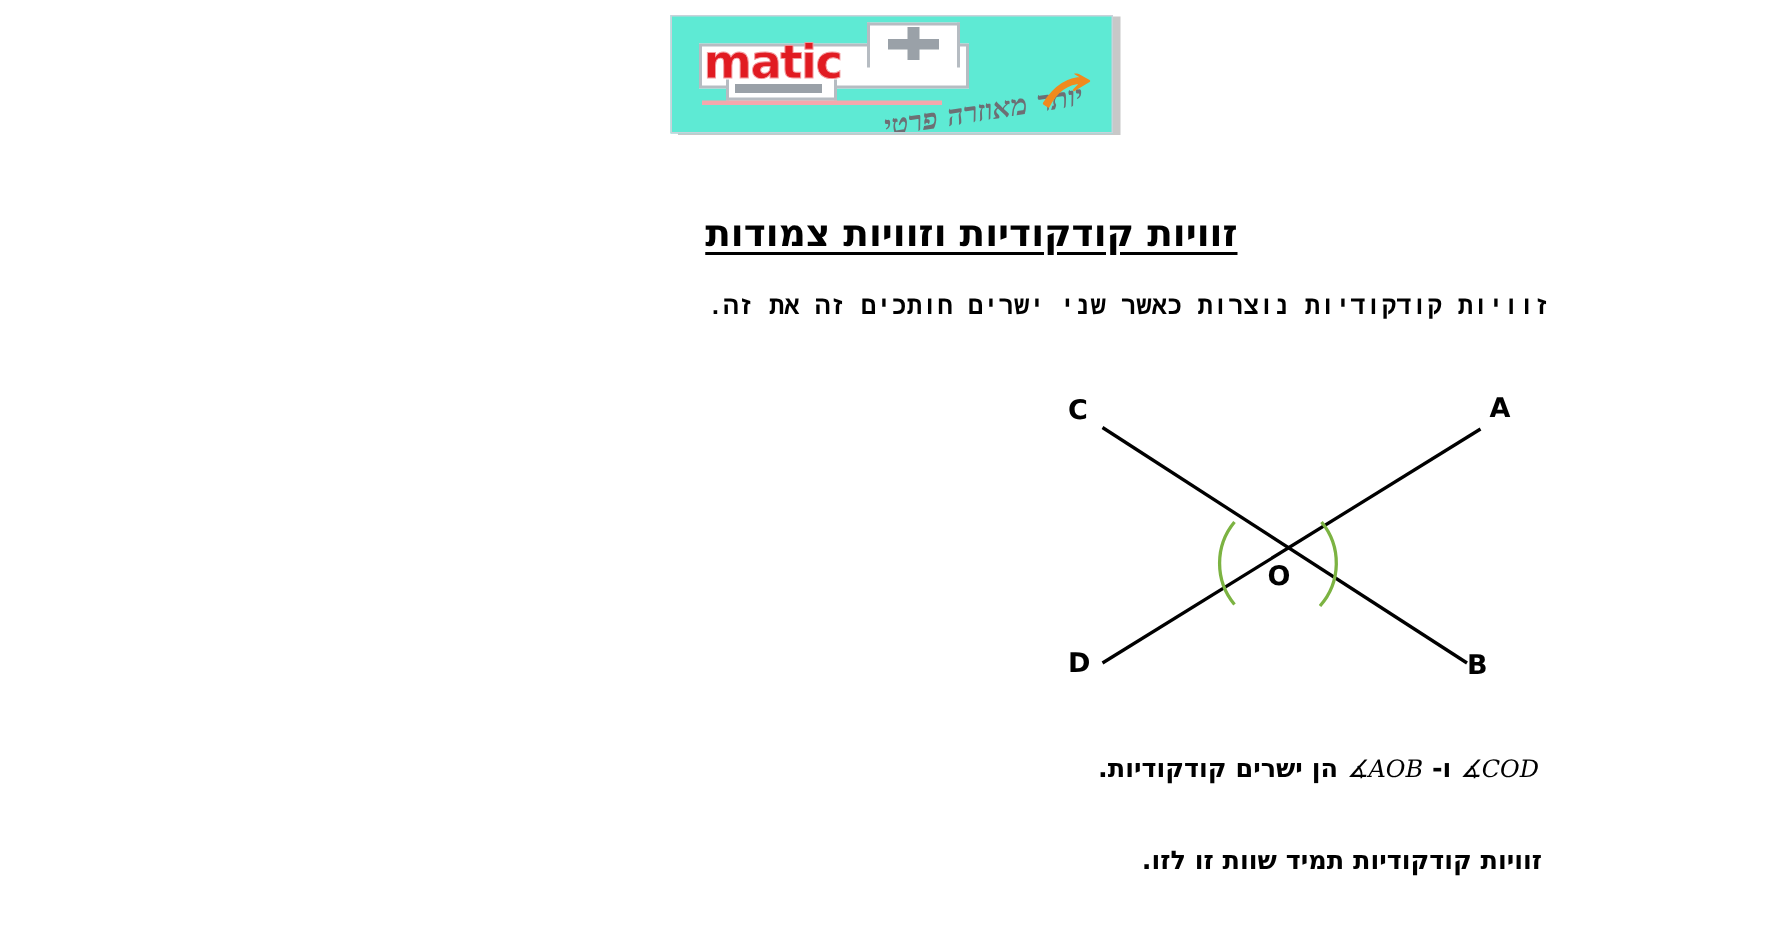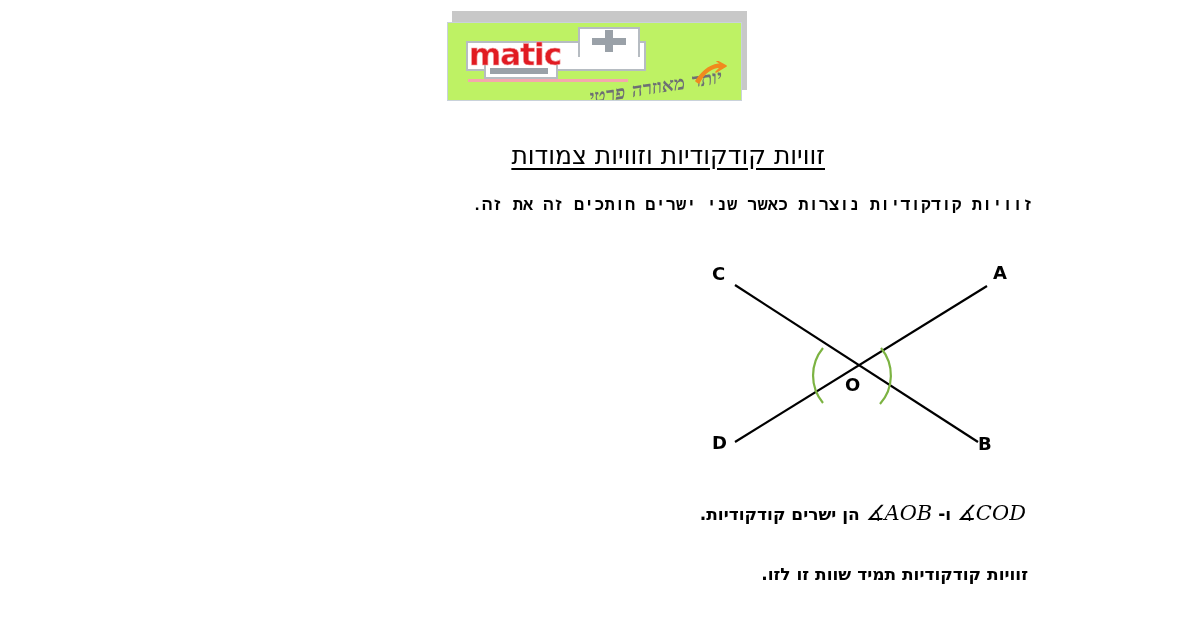--- a/index.html
+++ b/index.html
@@ -29,24 +29,24 @@
     left: 5px;
     top: 5px;
     width: 295px;
     height: 79px;
     background: #9a9a9a;
     opacity: 0.55;
   }
   .logo-card {
     position: absolute;
     left: 0;
-    top: 16px;
+    top: 4px;
     width: 293px;
     height: 77px;
-    background: #bef264;
+    background: #5eead4;
     border: 1px solid #c9d2da;
     overflow: hidden;
   }
   .logo-mark {
     position: absolute;
     left: 18px;
     top: 4px;
     width: 186px;
     height: 52px;
   }
@@ -157,21 +157,21 @@
 
   
   .doc-title {
     position: absolute;
     left: 0;
     top: 124px;
     width: 1040px;
     text-align: right;
     direction: rtl;
     font-family: "DejaVu Sans", sans-serif;
-    font-weight: normal;
+    font-weight: bold;
     font-size: 25px;
     line-height: 30px;
     color: #000;
     padding-right: 215px;
     box-sizing: border-box;
   }
   .doc-title span {
     text-decoration: underline;
     text-underline-offset: 4px;
   }
@@ -198,21 +198,21 @@
     direction: rtl;
     font-family: "DejaVu Sans", sans-serif;
     font-weight: bold;
     font-size: 17px;
     line-height: 26px;
   }
   .math {
     font-family: "DejaVu Serif", serif;
     font-style: italic;
     font-weight: normal;
-    font-size: 21px;
+    font-size: 16px;
     direction: ltr;
     display: inline-block;
     unicode-bidi: isolate;
   }
 
   .note-line-2 {
     position: absolute;
     left: 0;
     top: 561px;
     width: 1028px;

